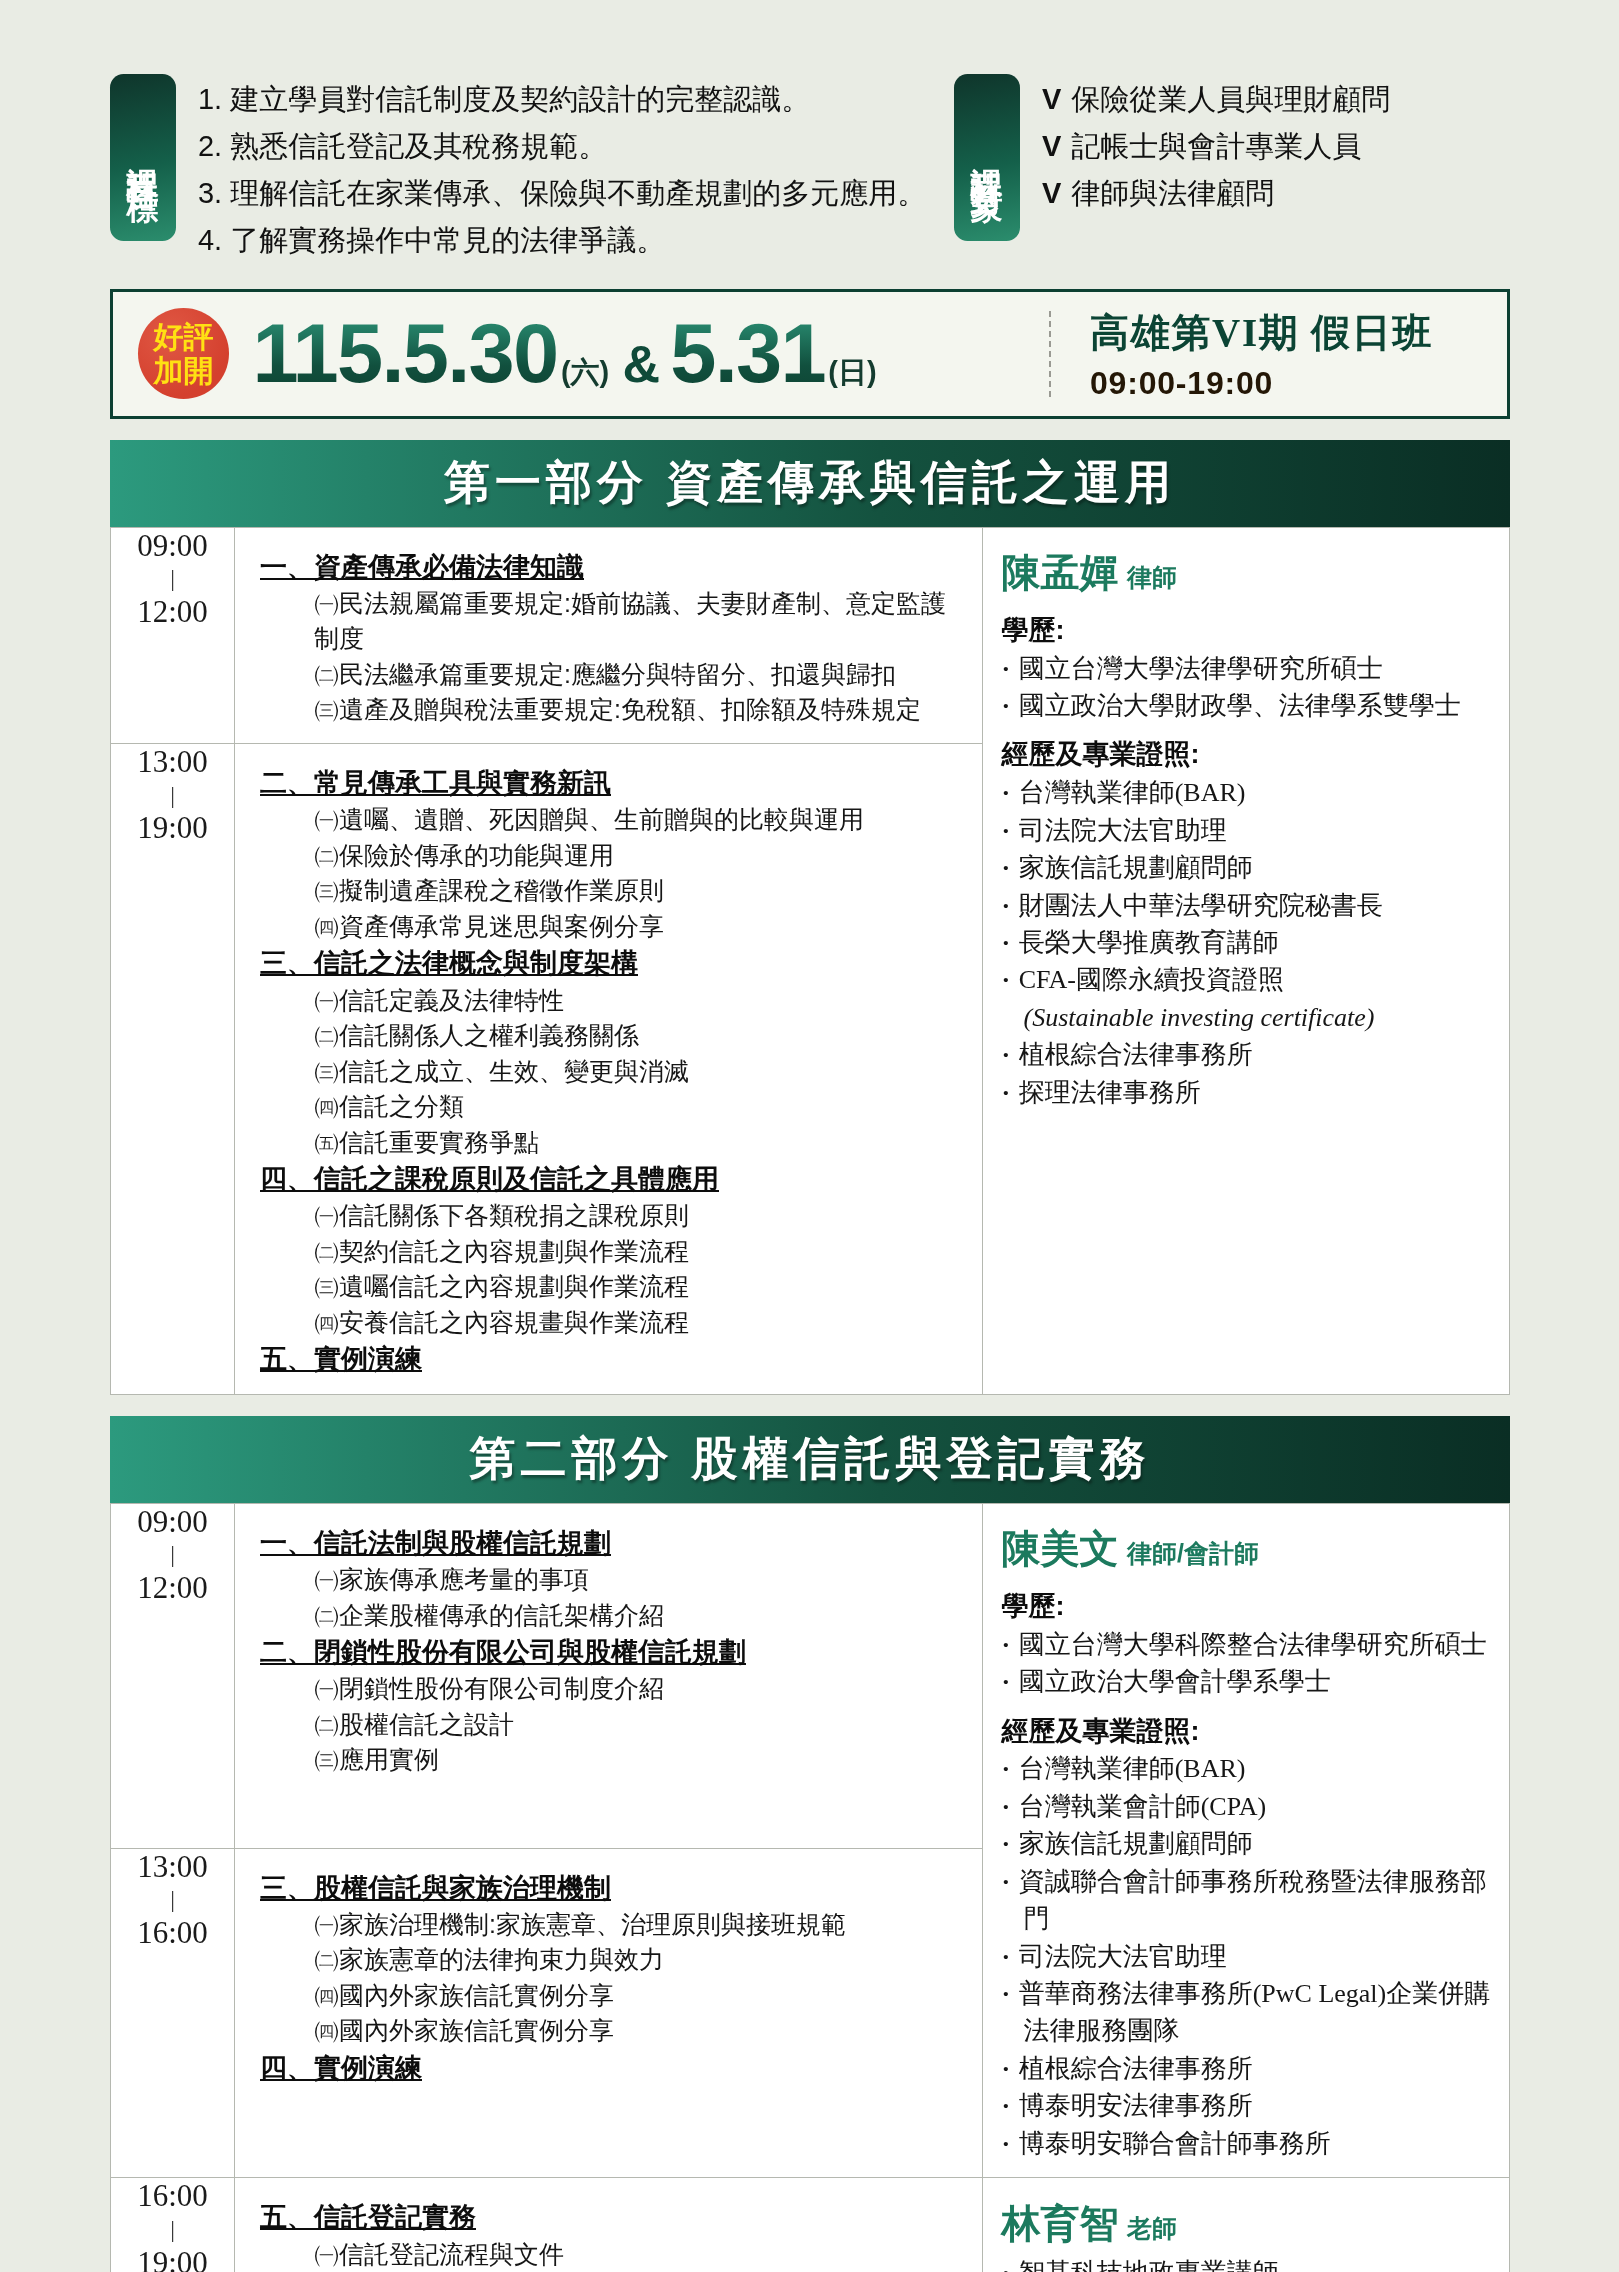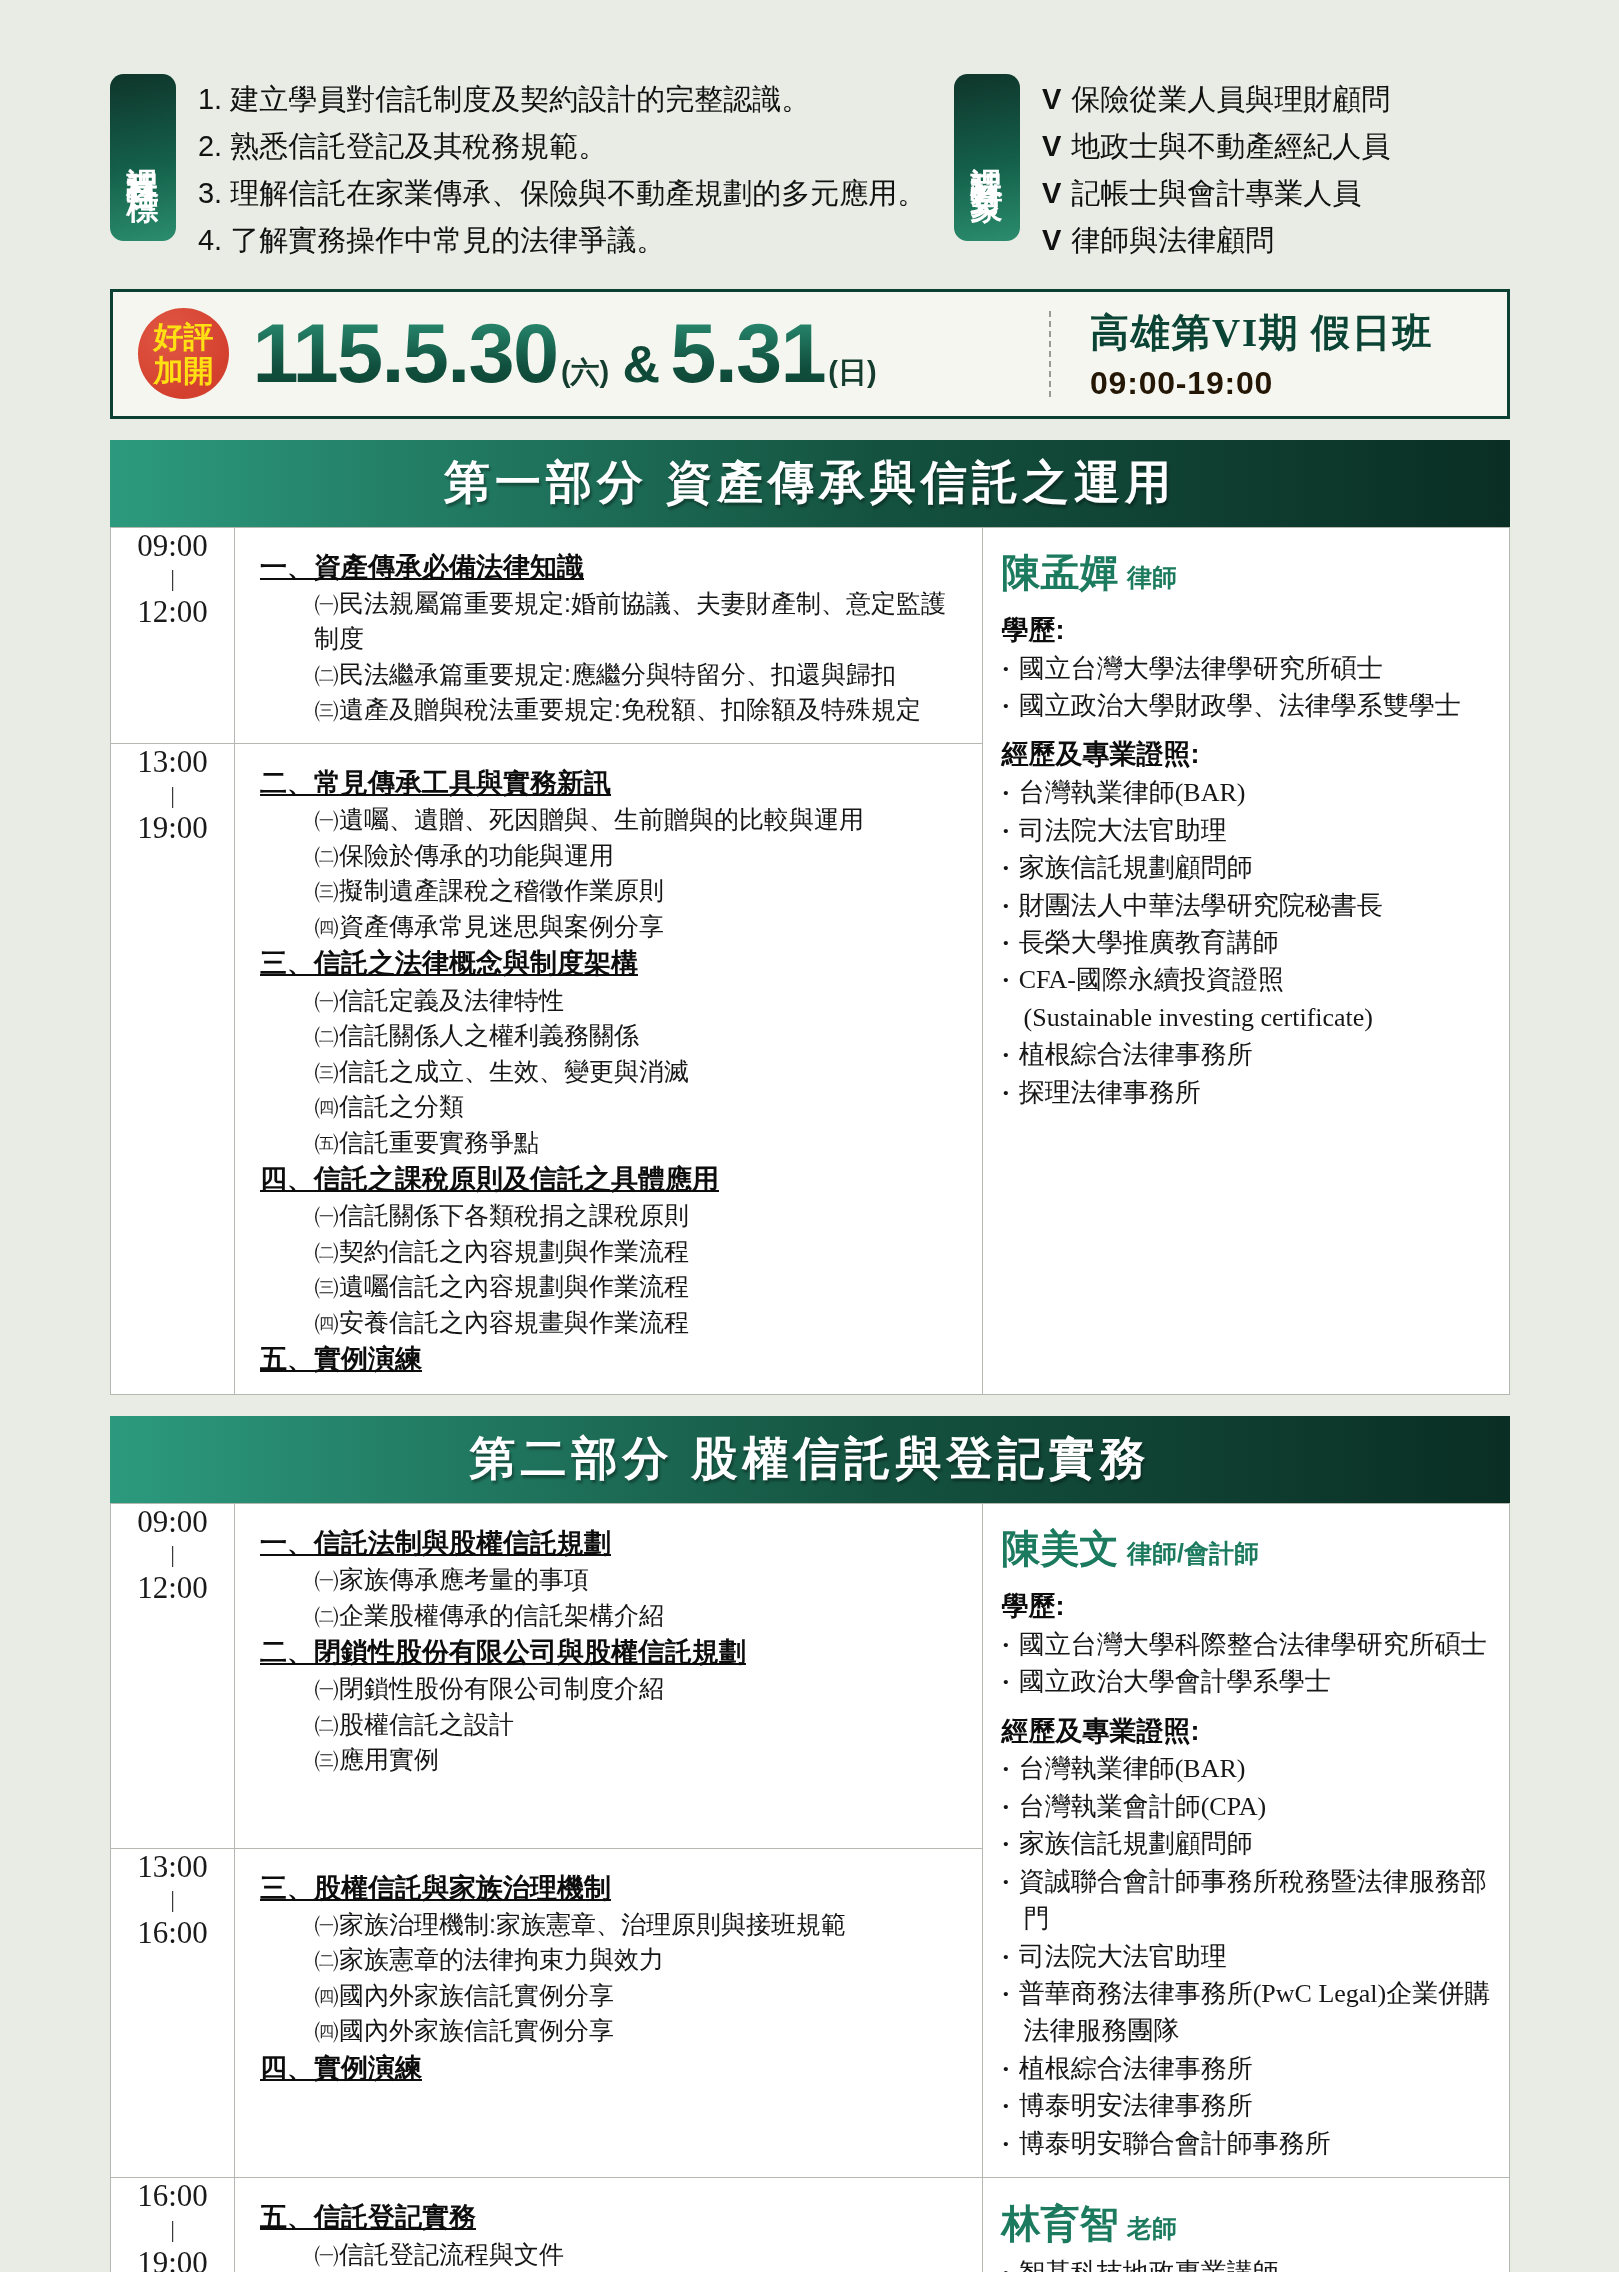--- a/index.html
+++ b/index.html
@@ -70,21 +70,21 @@
   .agenda-sub{margin-left:54px;line-height:1.42;
     font-family:Liberation Sans, sans-serif;}
   .instr-cell{padding:18.6px 15px 15px 18.6px;}
   .instr-head{margin-bottom:3.4px;}
   .instr-name{font-size:39px;font-weight:bold;color:var(--accent-green);}
   .instr-title{font-size:25px;font-weight:bold;color:var(--accent-green);margin-left:8.4px;}
   .instr-label{font-size:27px;font-weight:bold;color:#0d0d0d;margin-top:11.8px;line-height:1.4;}
   .cred{font-size:26px;line-height:1.44;color:var(--ink);padding-left:22px;text-indent:-22px;
     font-family:"Liberation Serif","DejaVu Serif",serif;}
   .cred::before{content:"\00B7";margin-right:8.4px;font-weight:bold;}
-  .cred.cont{text-indent:0;}
+  .cred.cont{text-indent:0;font-style:italic;}
   .cred.cont::before{content:none;}
 </style>
 </head>
 <body>
 
 <div class="page">
 
   <header class="top">
     <section class="goal-block">
       <div class="v-badge">課程目標</div>
@@ -92,21 +92,20 @@
           <li class="goal-item">1. 建立學員對信託制度及契約設計的完整認識。</li>
           <li class="goal-item">2. 熟悉信託登記及其稅務規範。</li>
           <li class="goal-item">3. 理解信託在家業傳承、保險與不動產規劃的多元應用。</li>
           <li class="goal-item">4. 了解實務操作中常見的法律爭議。</li>
         </ul>
     </section>
     <section class="aud-block">
       <div class="v-badge">課程對象</div>
       <ul class="plain-list" id="audience-list">
           <li class="aud-item"><span class="check">V</span><span>保險從業人員與理財顧問</span></li>
-          <li class="aud-item"><span class="check">V</span><span>地政士與不動產經紀人員</span></li>
           <li class="aud-item"><span class="check">V</span><span>記帳士與會計專業人員</span></li>
           <li class="aud-item"><span class="check">V</span><span>律師與法律顧問</span></li>
         </ul>
     </section>
   </header>
 
   <div class="banner">
     <div class="badge-circle">
       <span>好評</span>
       <span>加開</span>

